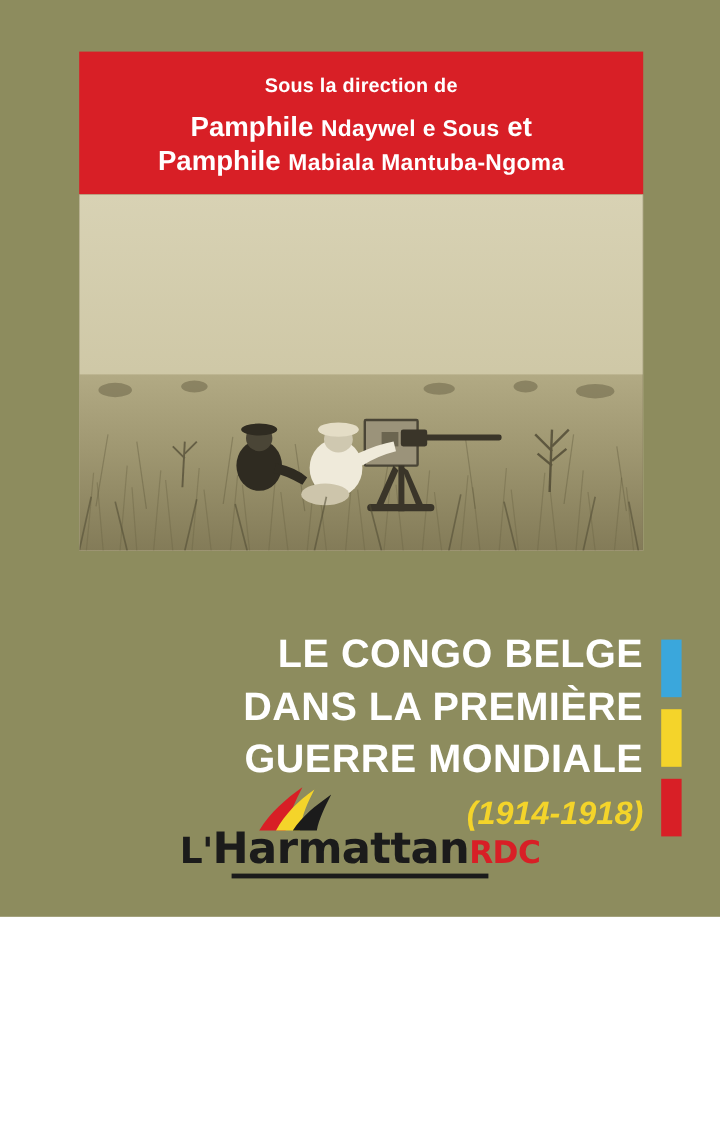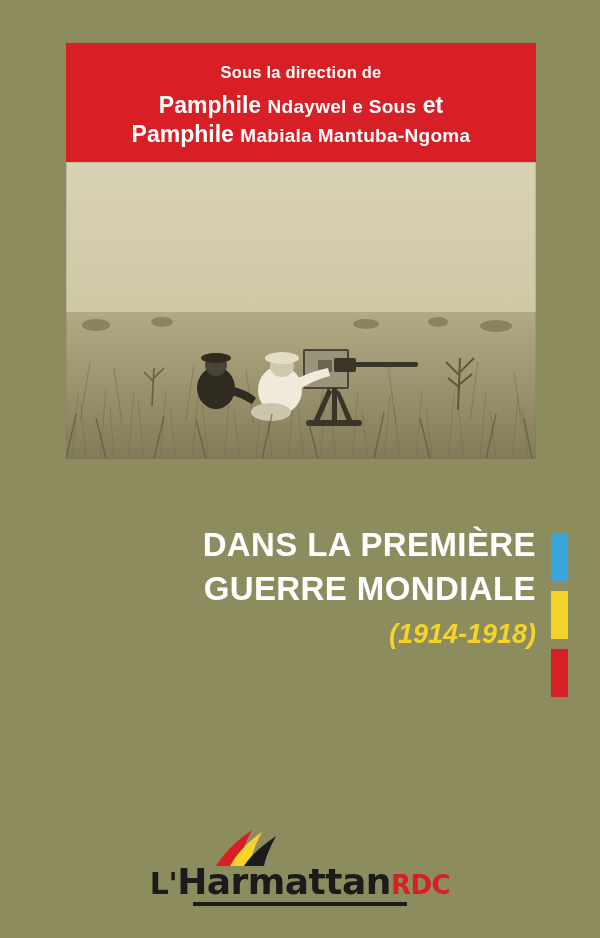--- a/index.html
+++ b/index.html
@@ -8,21 +8,21 @@
     background: #ffffff;
   }
   body {
     width: 600px;
     height: 938px;
     font-family: "Liberation Sans", sans-serif;
   }
   .cover {
     position: relative;
     width: 600px;
-    height: 938px;
+    height: 764px;
     background: #8d8c5e;
     overflow: hidden;
   }
   
   .author-band {
     position: absolute;
     left: 66px;
     top: 43px;
     width: 470px;
     height: 119px;
@@ -275,20 +275,21 @@
         <path d="M308 297 L318 250"></path>
           <path d="M364 297 L354 256"></path>
           <path d="M420 297 L430 252"></path>
         <path d="M466 297 L458 256"></path>
       </g>
       <rect x="0" y="0" width="470" height="297" fill="none" stroke="#7d7655" stroke-width="1" opacity="0.5"></rect>
     </svg>
   </div>
 
   <div class="title-block">
+    <div class="title-line">LE CONGO BELGE</div>
     <div class="title-line">DANS LA PREMIÈRE</div>
     <div class="title-line">GUERRE MONDIALE</div>
     <div class="subtitle">(1914-1918)</div>
   </div>
 
   <div class="flag-bars">
     <div class="flag-bar" style="background:#3aa7dc"></div>
     <div class="flag-bar" style="background:#f4d42a"></div>
     <div class="flag-bar" style="background:#d81f26"></div>
   </div>

